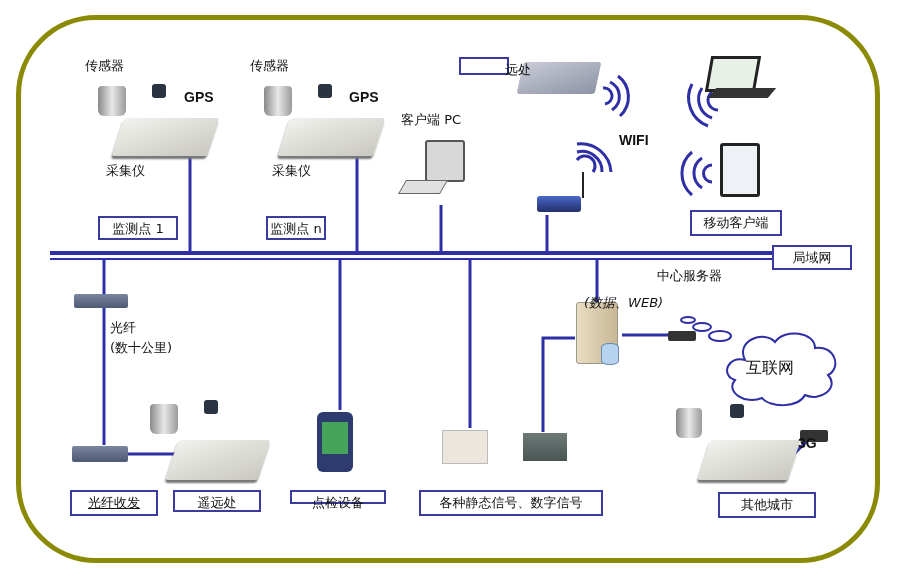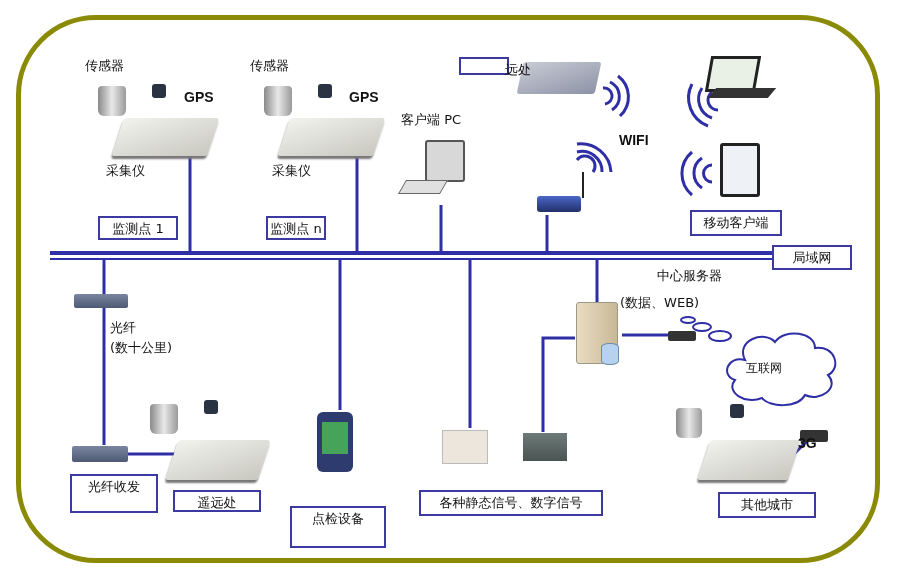--- a/index.html
+++ b/index.html
@@ -116,21 +116,21 @@
 <div class="box" style="left:459px;top:57px;width:50px;height:18px;padding-left:44px;">远处</div>
 <span class="lbl" style="left:401px;top:112px;">客户端 PC</span>
 <span class="lbl bold" style="left:619px;top:124px;">WIFI</span>
 <div class="box" style="left:690px;top:210px;width:92px;height:26px;">移动客户端</div>
 <div class="box" style="left:772px;top:245px;width:80px;height:25px;">局域网</div>
 
 <span class="lbl" style="left:110px;top:320px;">光纤</span>
 <span class="lbl" style="left:110px;top:340px;text-align:right;">(数十公里)</span>
 
 <span class="lbl" style="left:625px;top:268px;margin-left:32px;">中心服务器</span>
-<span class="lbl" style="left:620px;top:295px;">(数据、WEB)</span>
-<span class="lbl" style="left:746px;top:360px;font-size:12px;">互联网</span>
+<span class="lbl" style="left:584px;top:295px;font-style:italic;">(数据、WEB)</span>
+<span class="lbl" style="left:746px;top:360px;font-size:16px;">互联网</span>
 <span class="lbl bold" style="left:798px;top:427px;">3G</span>
 
-<div class="box" style="left:70px;top:474px;width:88px;height:39px;">光纤收发</div>
+<div class="box" style="left:70px;top:490px;width:88px;height:26px;text-decoration:underline;">光纤收发</div>
 <div class="box" style="left:173px;top:490px;width:88px;height:22px;">遥远处</div>
-<div class="box" style="left:290px;top:490px;width:96px;height:42px;margin-top:16px;">点检设备</div>
+<div class="box" style="left:290px;top:490px;width:96px;height:14px;">点检设备</div>
 <div class="box" style="left:419px;top:490px;width:184px;height:26px;">各种静态信号、数字信号</div>
 <div class="box" style="left:718px;top:492px;width:98px;height:26px;">其他城市</div>
 
 </body></html>

